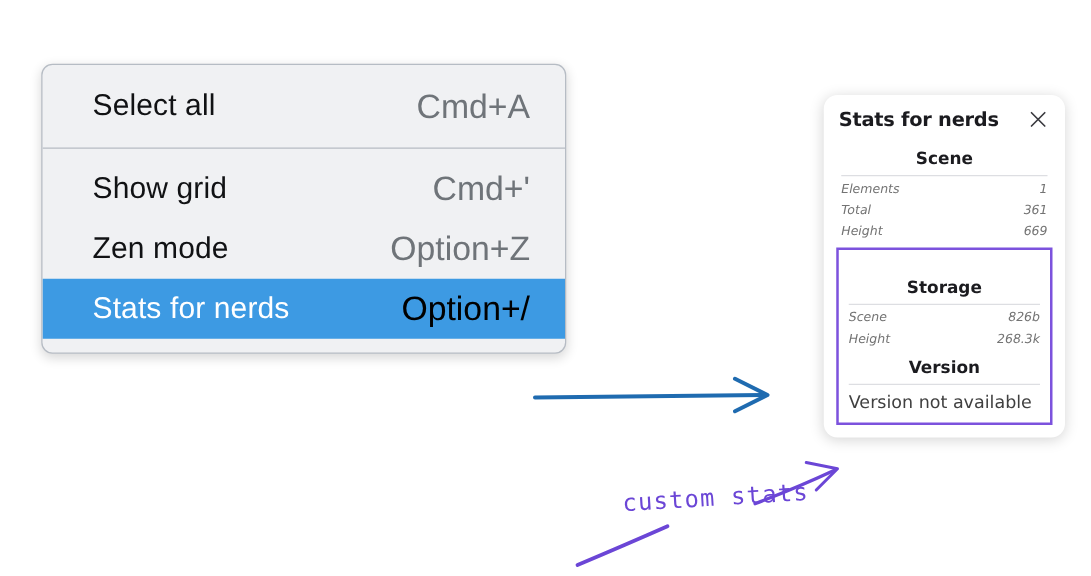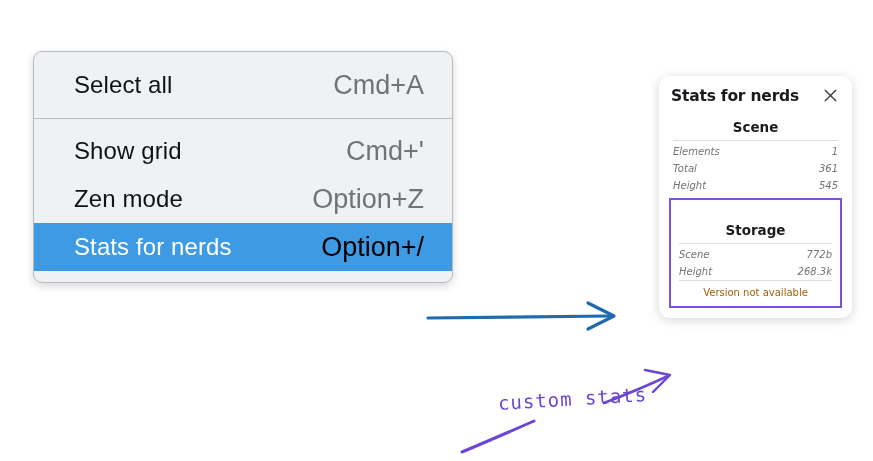--- a/index.html
+++ b/index.html
@@ -130,25 +130,24 @@
     align-items: baseline;
     justify-content: space-between;
     font-size: 10px;
     color: #737373;
     padding: 3px 2px;
     font-style: italic;
   }
   .sp-row .sp-key { white-space: nowrap; }
   .sp-row .sp-val { white-space: nowrap; }
   .sp-fullrow {
-    font-size: 10px;
-    color: #a16207;
+    font-size: 14px;
+    color: #404040;
     padding: 4px 2px 2px 2px;
     white-space: nowrap;
-    text-align: center;
   }
 
   .sp-highlight {
     border: 2px solid #7c52dd;
     margin: 4px -2px 0 -2px;
     padding: 16px 6px 6px 6px;
     box-sizing: border-box;
   }
 
   
@@ -221,40 +220,41 @@
       <div class="sp-row">
         <span class="sp-key">Elements</span>
         <span class="sp-val">1</span>
       </div>
       <div class="sp-row">
         <span class="sp-key">Total</span>
         <span class="sp-val">361</span>
       </div>
       <div class="sp-row">
         <span class="sp-key">Height</span>
-        <span class="sp-val">545</span>
+        <span class="sp-val">669</span>
       </div>
     </div>
 
     <div class="sp-highlight">
 
       <div class="sp-group">
         <div class="sp-group-title">Storage</div>
         <div class="sp-rule"></div>
         <div class="sp-row">
           <span class="sp-key">Scene</span>
-          <span class="sp-val">772b</span>
+          <span class="sp-val">826b</span>
         </div>
         <div class="sp-row">
           <span class="sp-key">Height</span>
           <span class="sp-val">268.3k</span>
         </div>
       </div>
 
       <div class="sp-group">
+        <div class="sp-group-title">Version</div>
         <div class="sp-rule"></div>
         <div class="sp-fullrow">Version not available</div>
       </div>
 
     </div>
   </div>
 
   <svg class="ann-svg" viewBox="0 0 873 461" xmlns="http://www.w3.org/2000/svg">
 
     <g>

